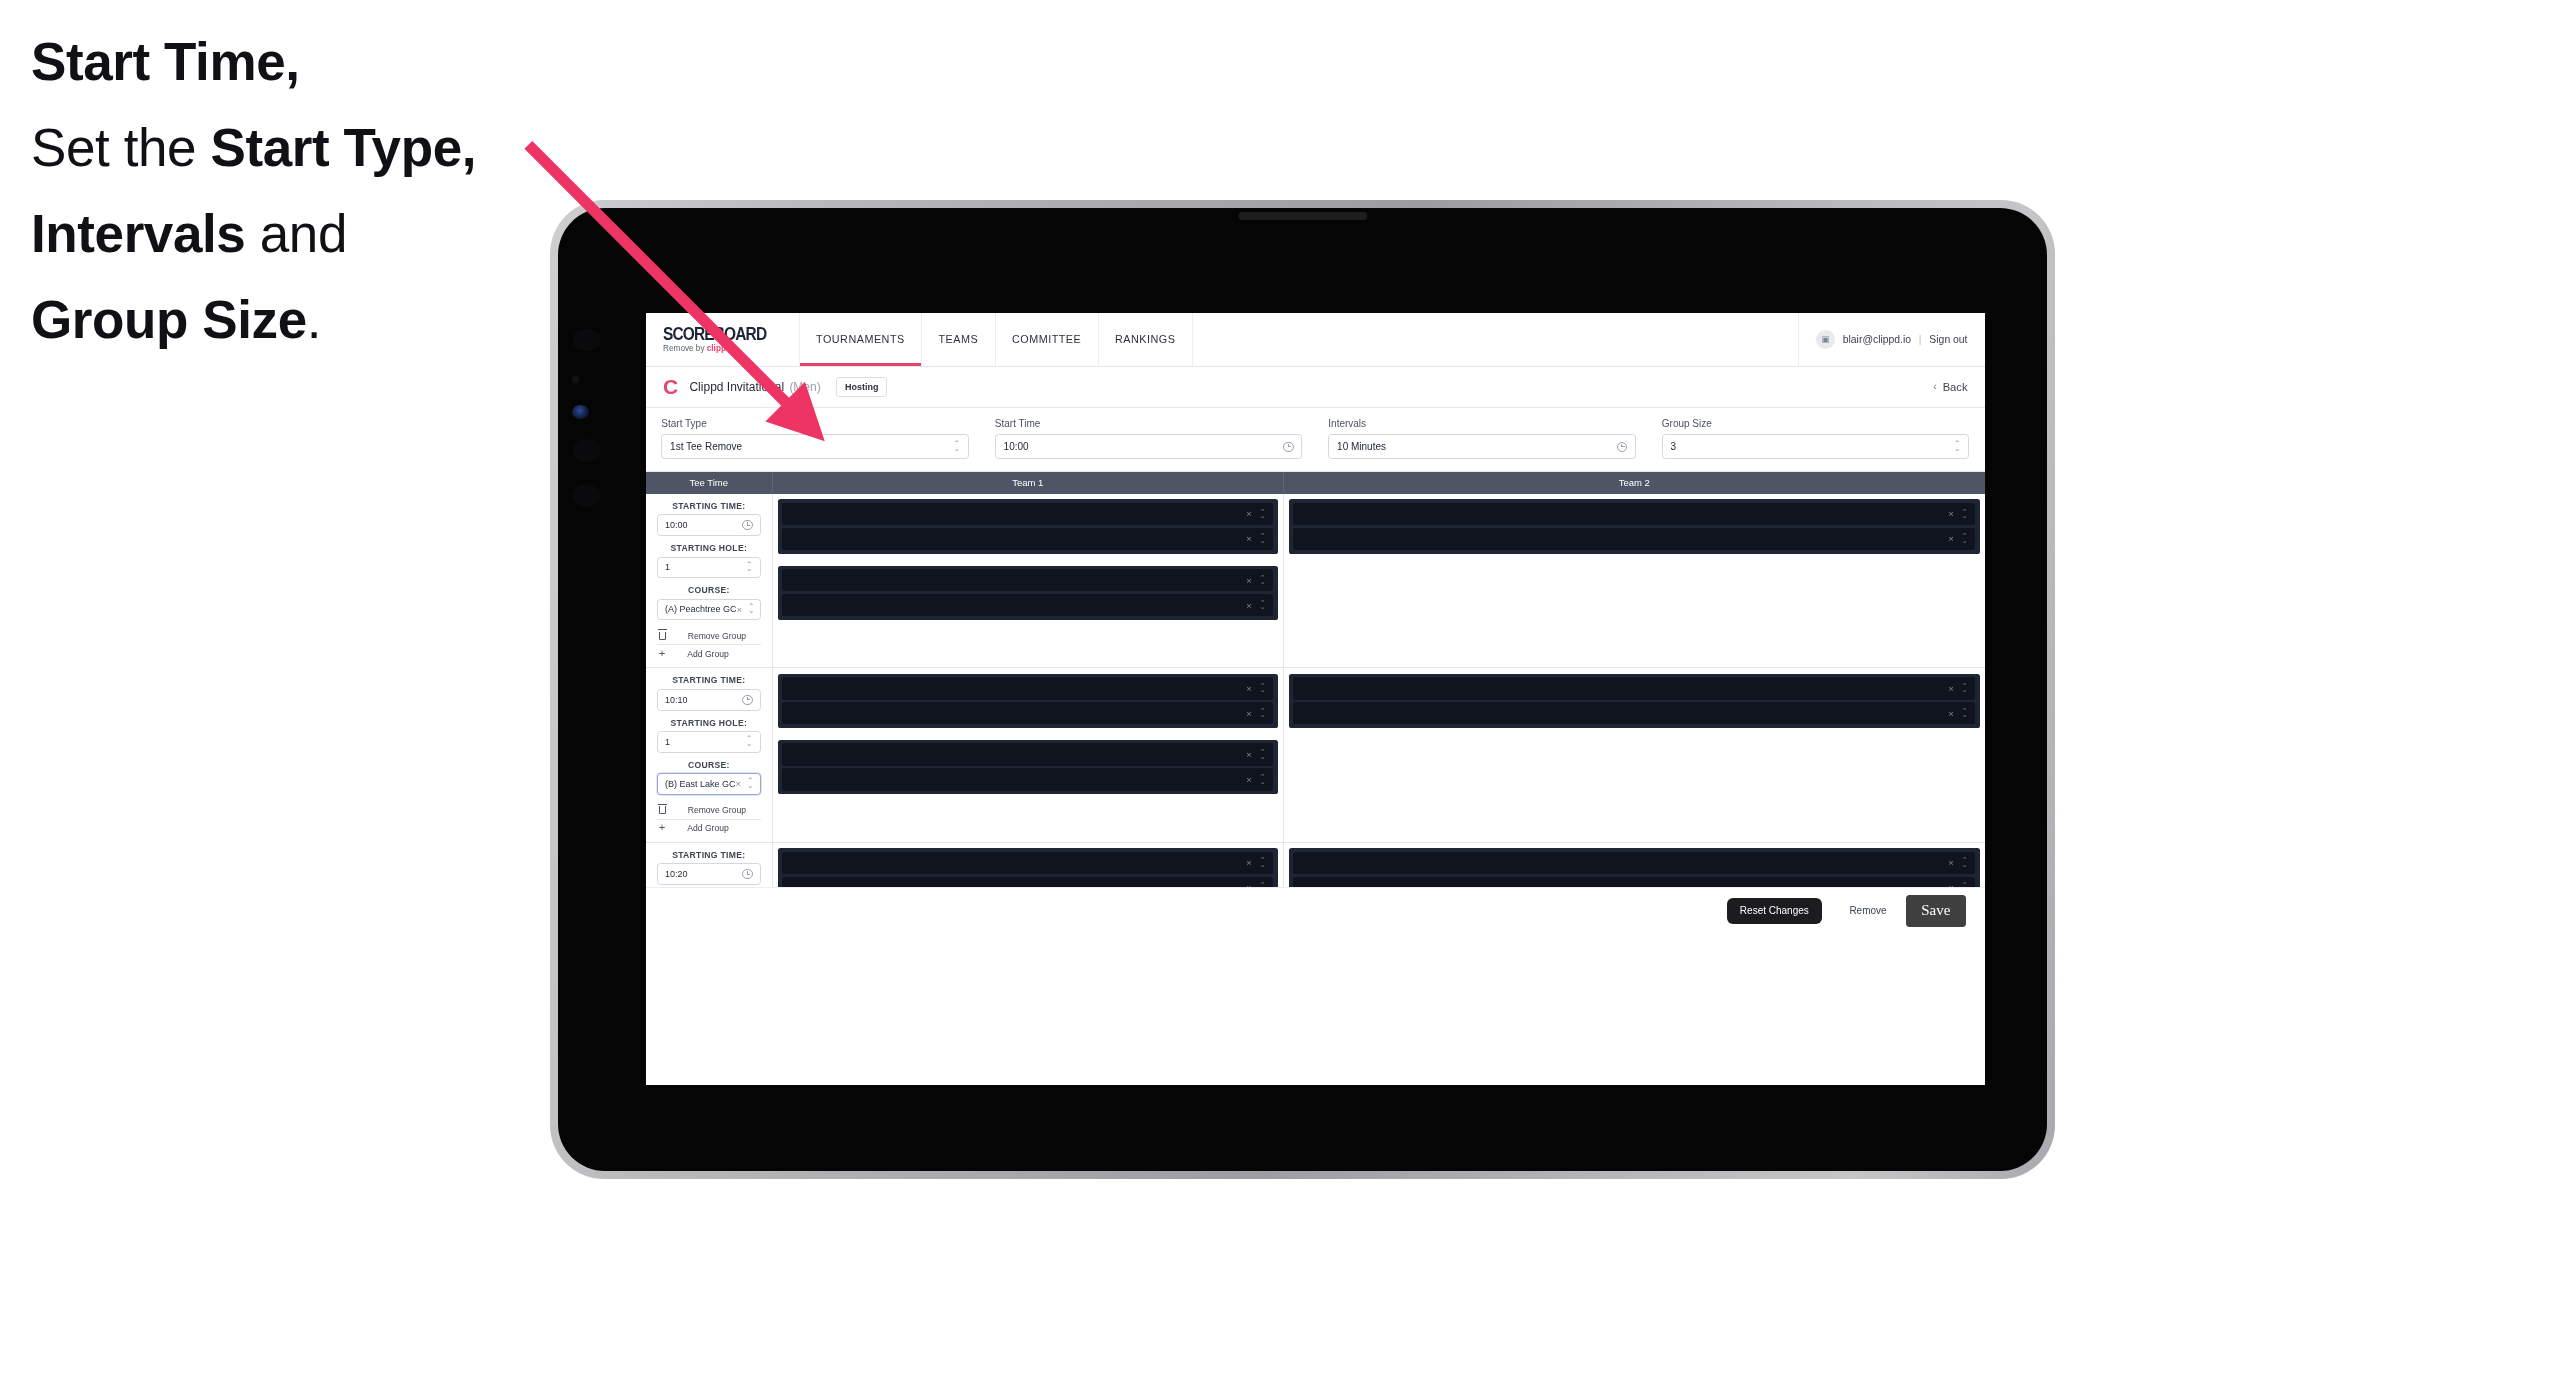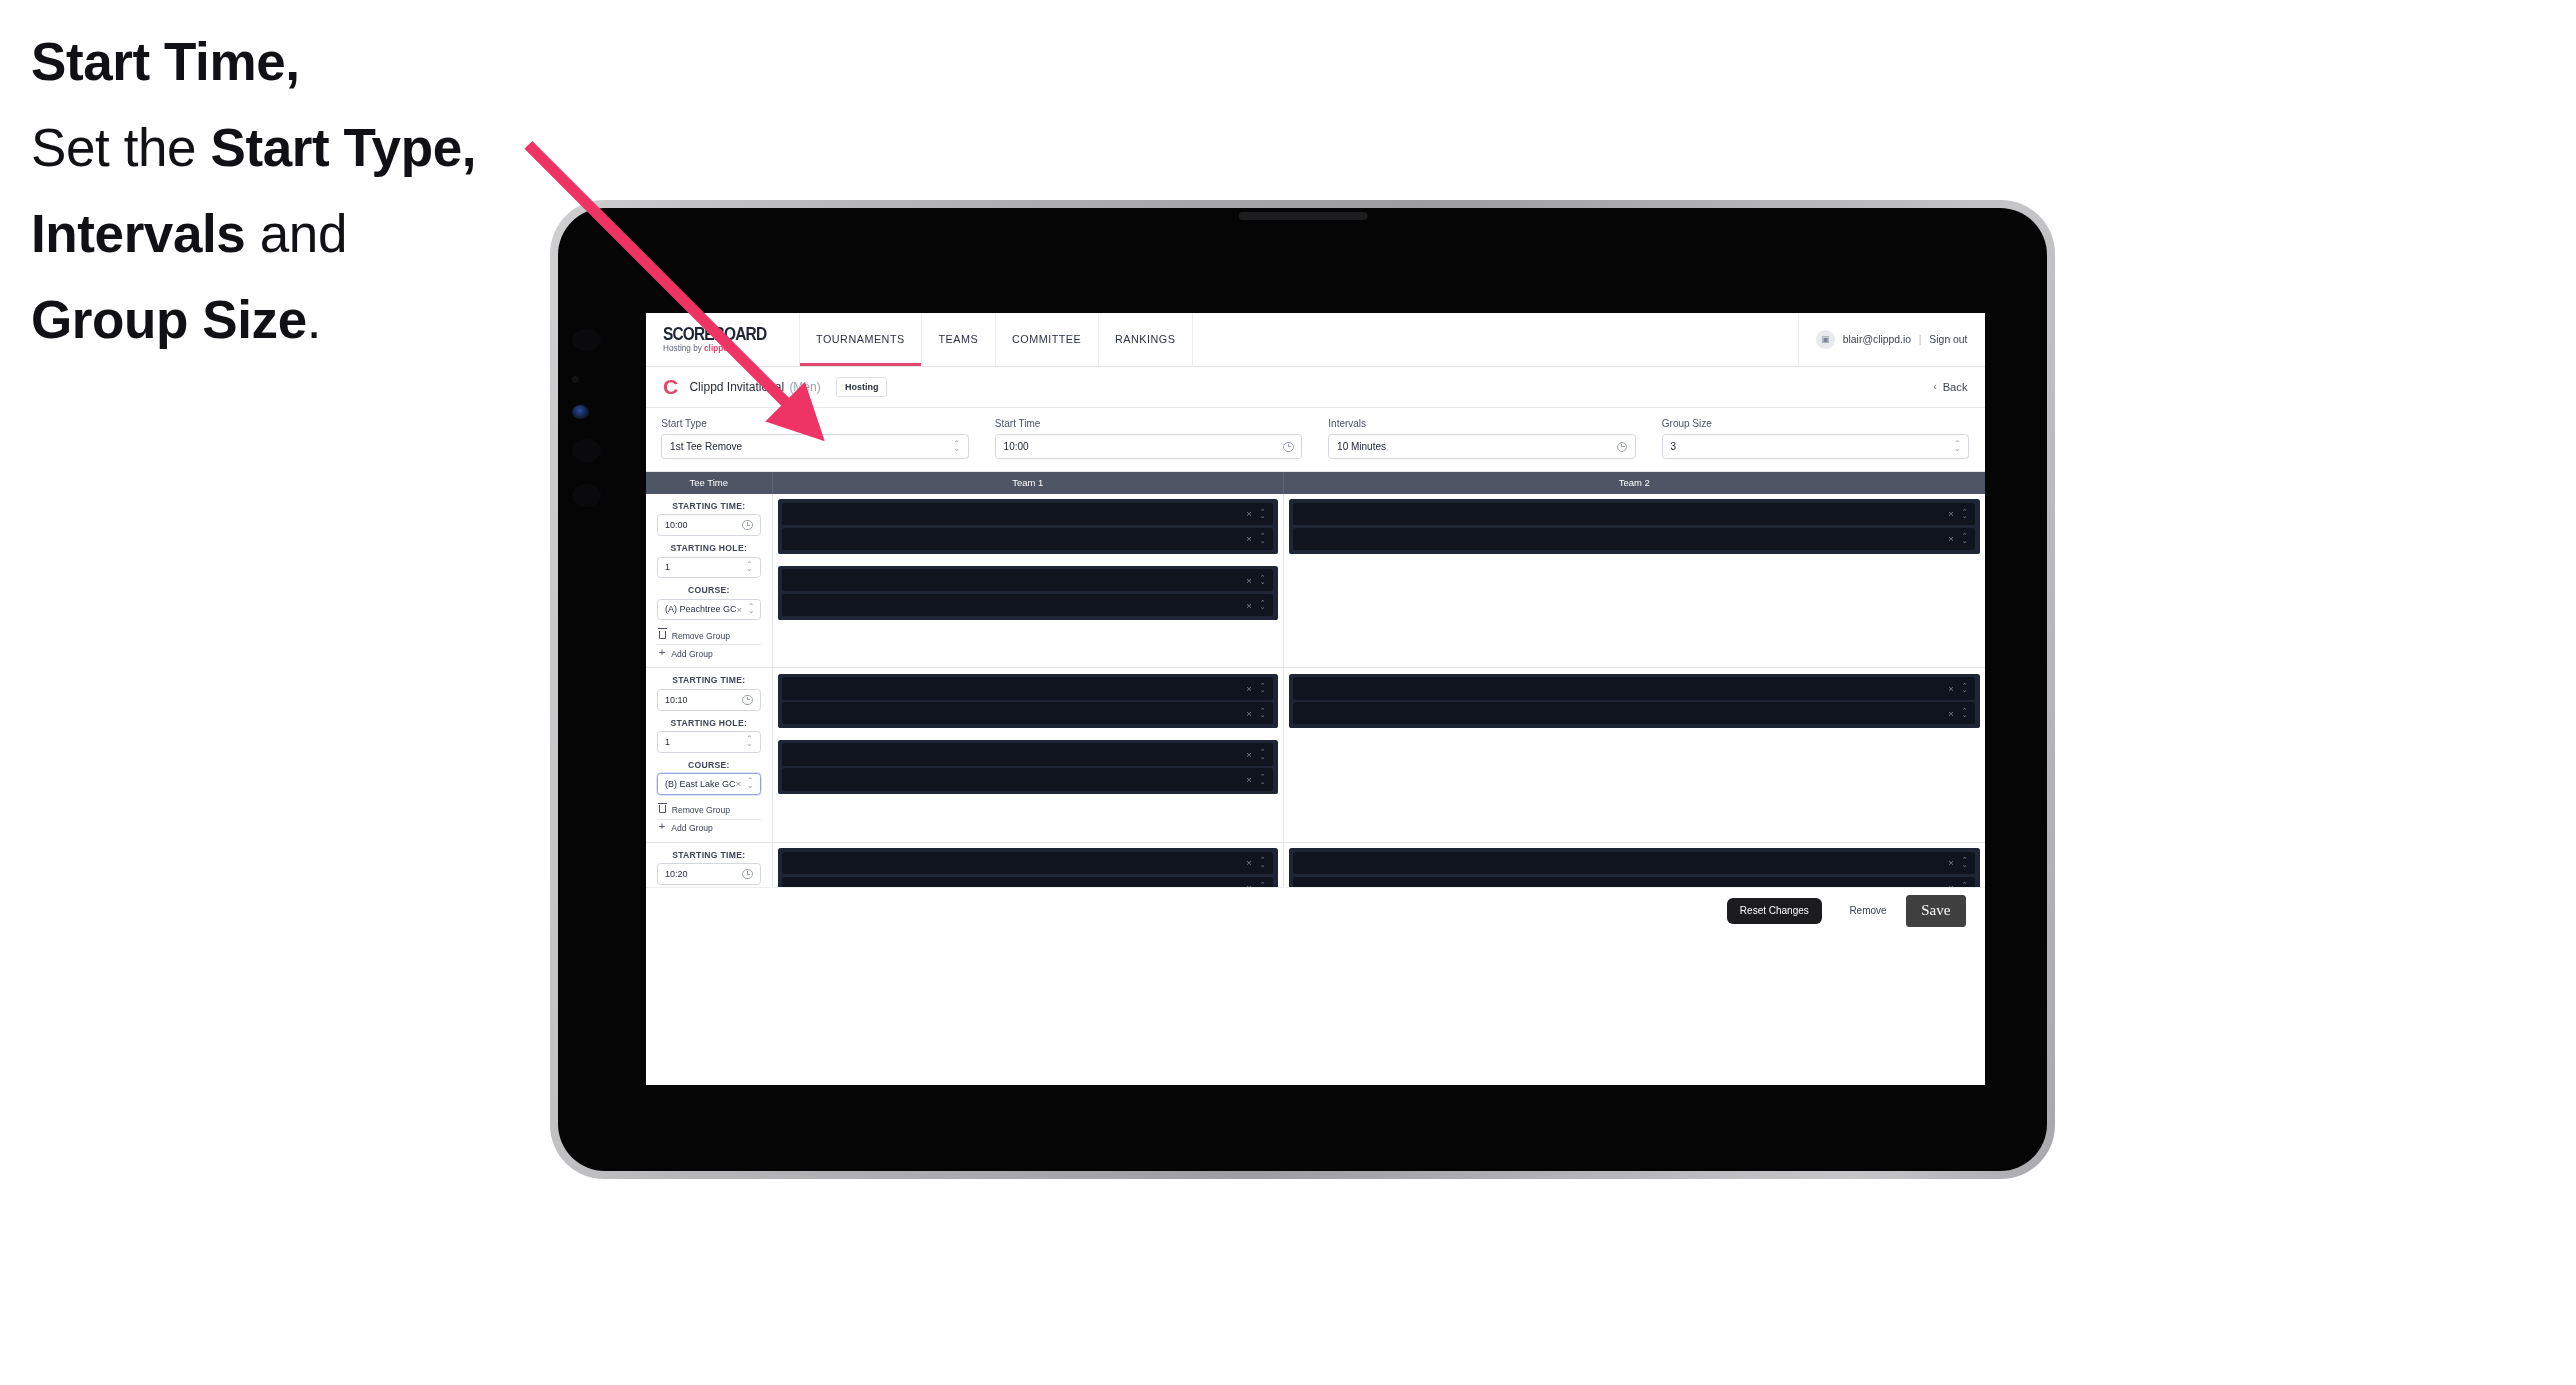--- a/index.html
+++ b/index.html
@@ -232,21 +232,21 @@
     display: flex; align-items: center;
     padding: 0 7px;
     margin-bottom: 7px;
     background: #fff;
   }
   .mini-box.focused { border-color: #97a4d8; box-shadow: 0 0 0 0.9px #dfe4f5; }
   .mini-val { font-size: 9px; color: #1f2737; flex: 1; white-space: nowrap; }
   .x-ico { font-size: 9.5px; color: #868d9c; margin-right: 6px; cursor: pointer; }
 
   .grp-action {
-    display: flex; align-items: flex-start; gap: 6px;
+    display: flex; align-items: center; gap: 22px;
     font-size: 8.6px; color: #3d4456;
     padding: 3.5px 0 3.5px 1.7px;
     cursor: pointer;
   }
   .grp-action.bordered { border-bottom: 0.9px solid #e6e8ec; }
   .trash-ico {
     width: 7px; height: 7.8px;
     border: 0.9px solid #4b5263;
     border-top: none;
     border-radius: 0 0 1.7px 1.7px;
@@ -353,21 +353,21 @@
     <div class="side-dot sd3"></div>
     <div class="side-dot sd4"></div>
     <div class="side-dot sd5"></div>
 
     <div class="viewport">
 
       <div class="topnav">
         <div class="brand">
           <div class="brand-word">SCOREBOARD</div>
           <div class="brand-sub">
-            <span>Hosting by </span><span class="pink">clippd</span>
+            <span>Remove by </span><span class="pink">clippd</span>
           </div>
         </div>
         <div class="navlinks">
           <div class="navlink active">TOURNAMENTS</div>
           <div class="navlink">TEAMS</div>
           <div class="navlink">COMMITTEE</div>
           <div class="navlink">RANKINGS</div>
         </div>
         <div class="nav-spacer"></div>
         <div class="user-area">

